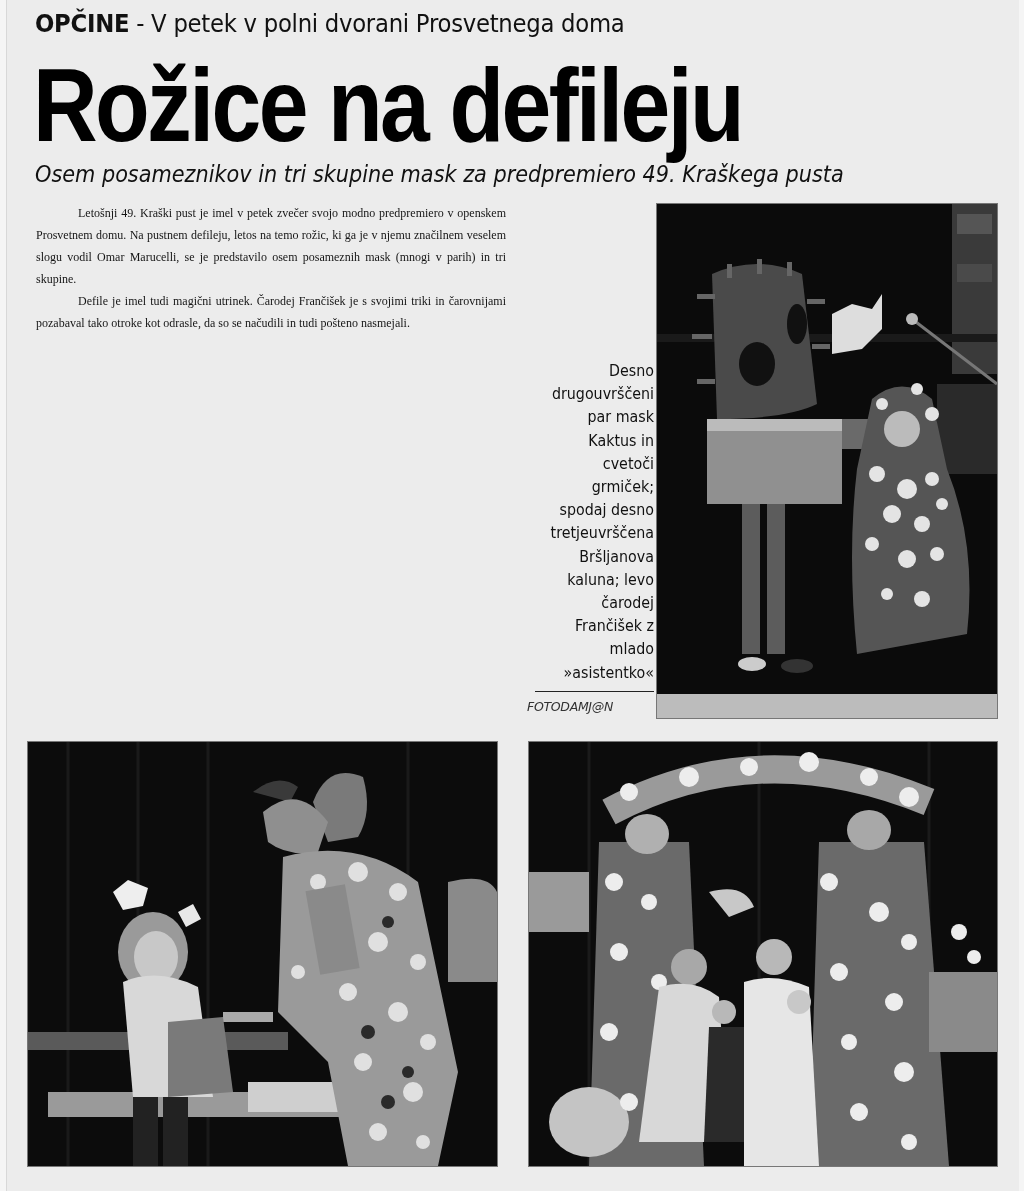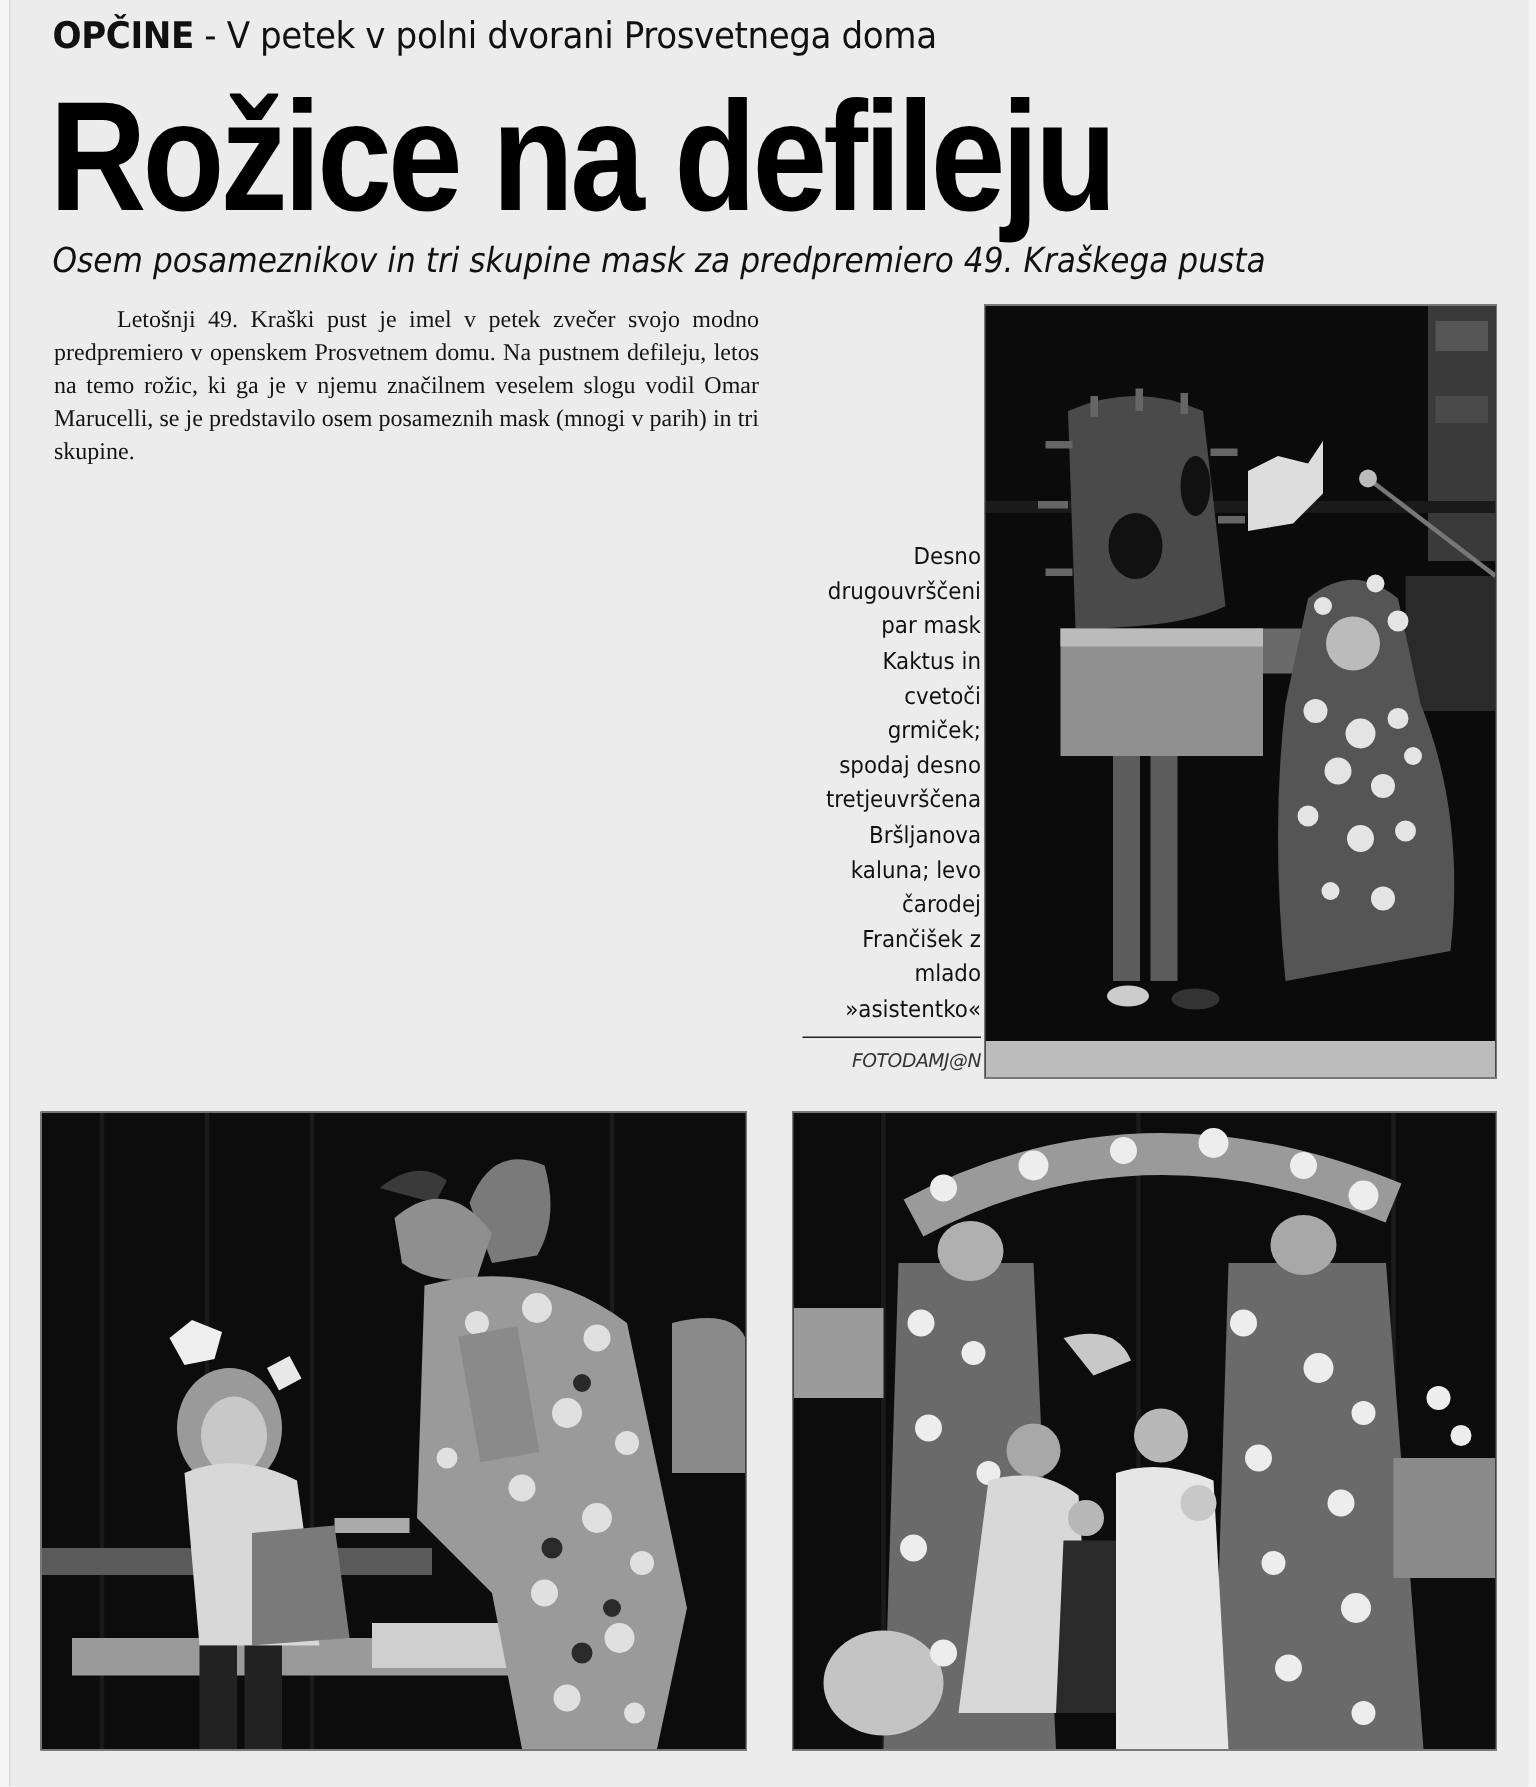--- a/index.html
+++ b/index.html
@@ -30,38 +30,38 @@
   }
   .subhead {
     position: absolute; left: 28px; top: 161px;
     font-family: "DejaVu Sans", sans-serif; font-style: italic;
     font-size: 23px; color: #111; white-space: nowrap;
     transform: scaleX(0.905); transform-origin: left top;
   }
   .body-col {
     position: absolute; left: 29px; top: 203px; width: 470px;
     font-family: "Liberation Serif", serif;
-    font-size: 16px; line-height: 21.9px; color: #151515;
+    font-size: 12px; line-height: 21.9px; color: #151515;
     text-align: justify; hyphens: manual;
   }
   .body-col p { margin: 0; text-indent: 42px; }
   .caption {
     position: absolute; left: 520px; top: 360px; width: 127px;
     font-family: "DejaVu Sans", sans-serif; font-size: 15.5px; line-height: 23.2px;
     color: #111; text-align: right;
     transform: scaleX(0.92); transform-origin: right top;
   }
   .caption-rule {
     position: absolute; left: 528px; top: 691px; width: 119px; height: 1px;
     background: #222;
   }
   .credit {
     position: absolute; left: 520px; top: 699px; width: 127px;
     font-family: "DejaVu Sans", sans-serif; font-style: italic;
-    font-size: 12.5px; color: #333; text-align: right;
+    font-size: 12.5px; color: #333; 
     letter-spacing: -0.3px;
   }
   .photo {
     position: absolute; overflow: hidden;
     border: 1px solid #777;
     background: #0a0a0a;
   }
   .photo svg { display: block; width: 100%; height: 100%; }
   #photo-top { left: 656px; top: 203px; width: 340px; height: 514px; }
   #photo-bl  { left: 27px;  top: 741px; width: 469px; height: 424px; }
@@ -73,20 +73,21 @@
 <div class="page">
 
   <div class="kicker"><span class="kw">OPČINE</span><span> - V petek v polni dvorani Prosvetnega doma</span></div>
 
   <div class="headline">Rožice na defileju</div>
 
   <div class="subhead">Osem posameznikov in tri skupine mask za predpremiero 49. Kraškega pusta</div>
 
   <div class="body-col">
     <p>Letošnji 49. Kraški pust je imel v petek zvečer svojo modno predpremiero v openskem Prosvetnem domu. Na pustnem defileju, letos na temo rožic, ki ga je v njemu zna­čilnem veselem slogu vodil Omar Marucelli, se je predstavilo osem posameznih mask (mnogi v parih) in tri skupine.</p>
+    <p>Defile je imel tudi magični utrinek. Čarodej Franči­šek je s svojimi triki in čarovnijami pozabaval tako otroke kot odrasle, da so se načudili in tudi pošteno nasmejali.</p>
   </div>
 
   <div class="caption">
     <div>Desno</div>
     <div>drugouvrščeni</div>
     <div>par mask</div>
     <div>Kaktus in</div>
     <div>cvetoči</div>
     <div>grmiček;</div>
     <div>spodaj desno</div>

